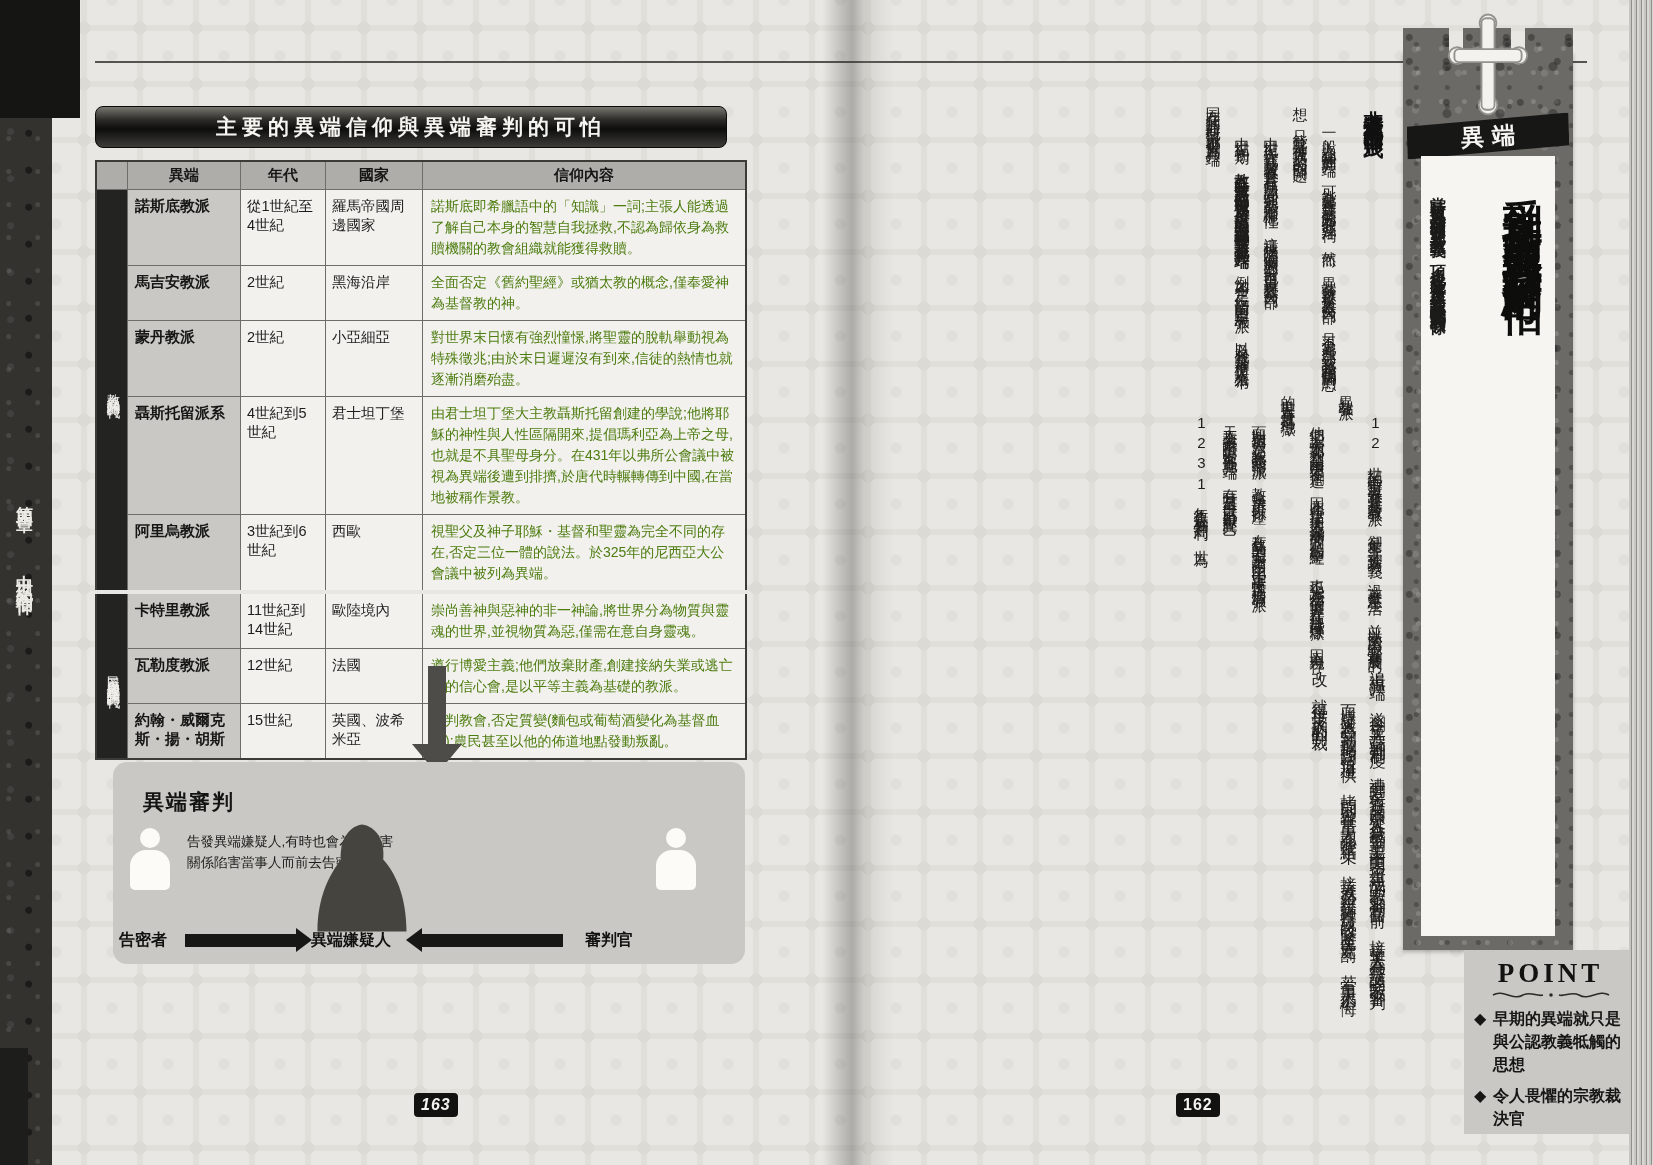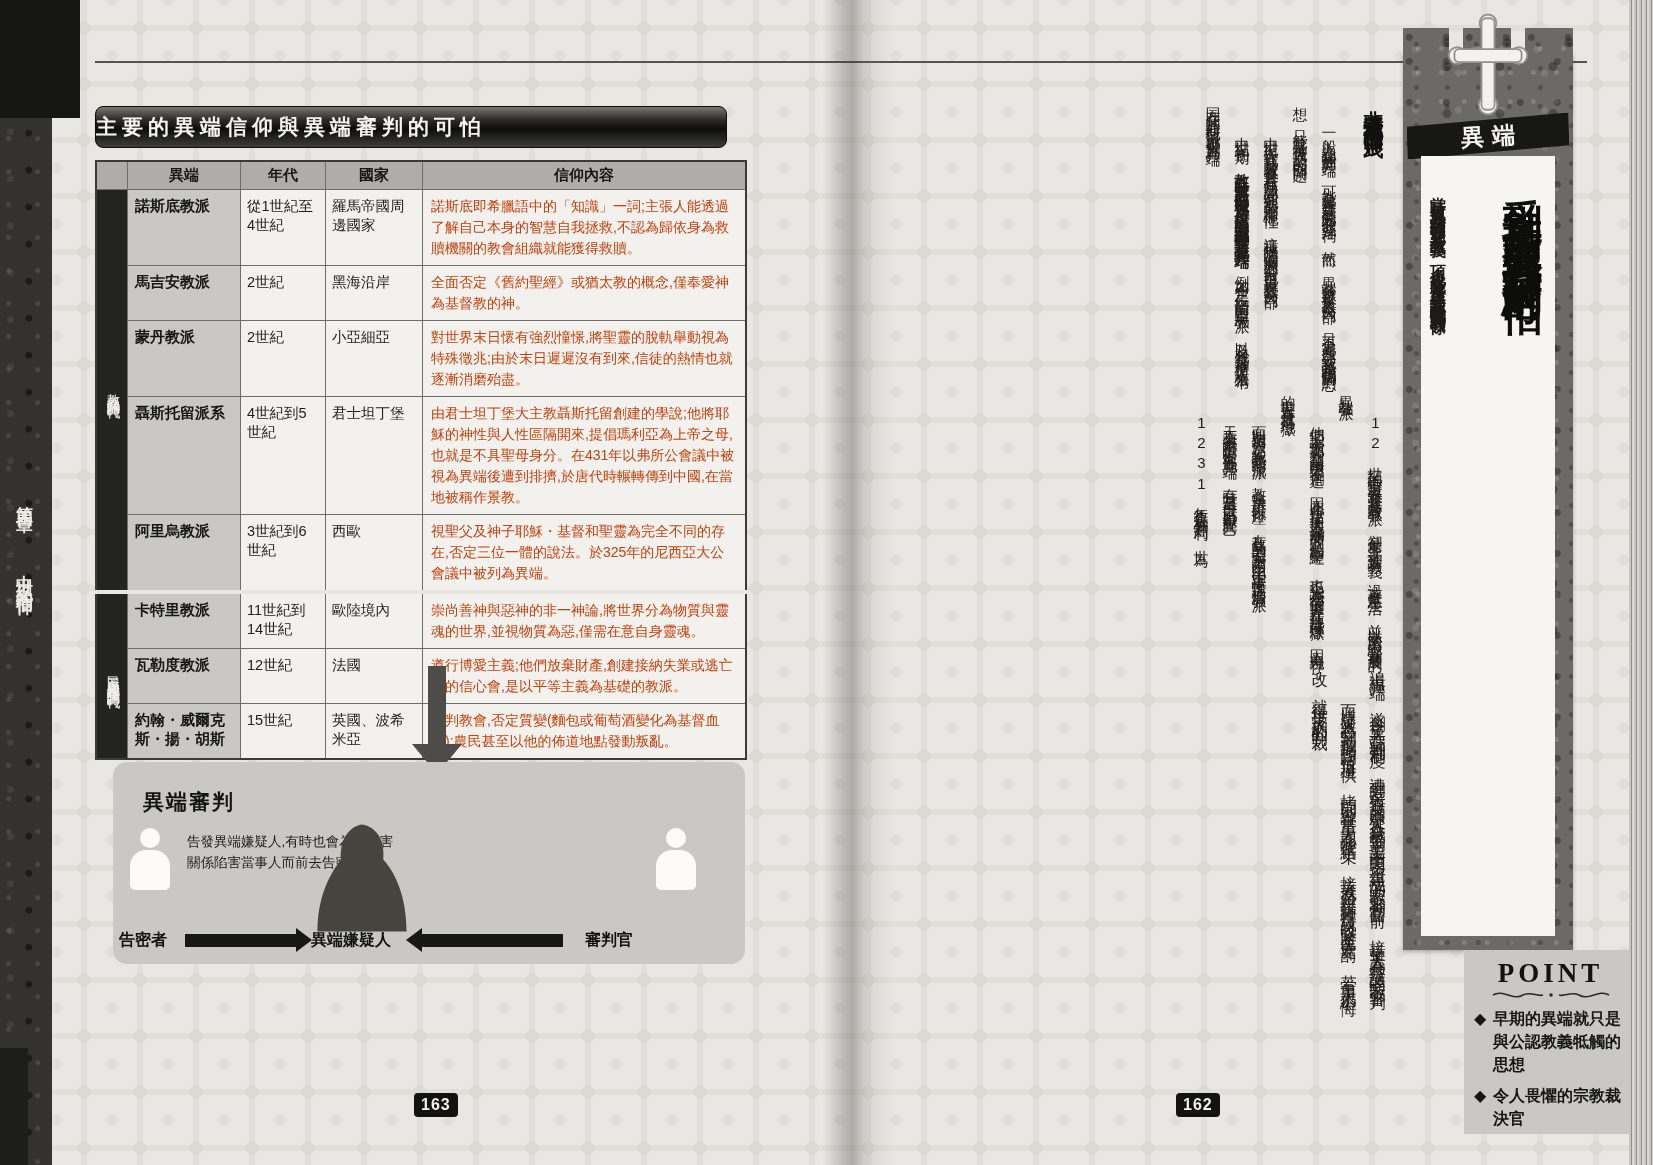--- a/index.html
+++ b/index.html
@@ -47,33 +47,33 @@
   .right-stack{position:absolute;right:0;top:0;width:24px;height:1165px;z-index:6;
     background:repeating-linear-gradient(90deg,#c7c6c2 0 2px,#908f8b 2px 3px,#d8d7d3 3px 5px);}
   .chapter{position:absolute;left:13px;top:492px;z-index:5;writing-mode:vertical-rl;text-orientation:upright;
     color:#eceae5;font-size:17px;letter-spacing:5px;font-weight:bold;}
   .chapter .book-title{margin-top:30px;}
   
   .tbl-titlebar{position:absolute;left:95px;top:106px;width:630px;height:40px;z-index:2;
     border-radius:8px;border:1px solid #0b0b09;
     background:linear-gradient(180deg,#77766f 0%,#2c2b28 32%,#0d0d0b 55%,#3d3c39 100%);
     color:#f5f4f0;font-size:21px;font-weight:bold;letter-spacing:5px;
-    display:flex;align-items:center;}
+    display:flex;align-items:center;justify-content:center;}
   table.heresy{position:absolute;left:95px;top:160px;width:630px;z-index:2;
     border-collapse:collapse;table-layout:fixed;background:#f2f1ee;
     border:2px solid #3c3b38;}
   table.heresy td,table.heresy th{border:1px solid #6e6d69;vertical-align:top;}
   th.col-group{width:26px;}
   th.col-name{width:108px;} th.col-era{width:80px;} th.col-country{width:92px;} th.col-belief{width:318px;}
   tr.head th{background:#aeada9;color:#171715;font-size:15px;font-weight:bold;padding:4px 2px;text-align:center;vertical-align:middle;}
   td.group{background:#232321;color:#f0efeb;writing-mode:vertical-rl;text-orientation:upright;
     font-size:13.5px;letter-spacing:2px;text-align:center;padding:8px 5px;}
   td.hname{background:#c9c8c4;font-weight:bold;font-size:15px;padding:7px 7px;color:#161614;}
   td.hera,td.hcountry{background:#f2f1ee;font-size:14.5px;padding:7px 6px;color:#1c1c1a;}
-  td.hbelief{background:#f2f1ee;font-size:14px;line-height:1.5;padding:6px 8px;color:#c2410c;}
+  td.hbelief{background:#f2f1ee;font-size:14px;line-height:1.5;padding:6px 8px;color:#4d7c0f;}
   tr.group2-first td{border-top:4px solid #e8e7e3;}
   
   .down-arrow{position:absolute;left:412px;top:666px;z-index:2;}
   .down-arrow .stem{width:18px;height:78px;background:#4d4c49;margin-left:16px;}
   .down-arrow .head{width:0;height:0;border-left:25px solid transparent;border-right:25px solid transparent;border-top:30px solid #4d4c49;}
   .diagram{position:absolute;left:113px;top:762px;width:632px;height:202px;z-index:2;
     background:#c9c8c4;border-radius:14px;}
   .diagram .dg-title{position:absolute;left:30px;top:26px;font-size:21px;font-weight:bold;color:#141412;letter-spacing:2px;}
   .diagram .dg-desc{position:absolute;left:128px;top:16px;width:410px;font-size:14px;line-height:1.55;color:#1c1c1a;}
   .person{position:absolute;width:46px;}
@@ -230,21 +230,21 @@
     </div>
 
     <div class="dg-label" style="left:6px;top:168px;">告密者</div>
     <div class="harrow pt-right" style="left:72px;top:172px;width:112px;"></div>
     <div class="dg-label" style="left:198px;top:168px;">異端嫌疑人</div>
     <div class="harrow pt-left" style="left:308px;top:172px;width:142px;"></div>
     <div class="dg-label" style="left:472px;top:168px;">審判官</div>
   </div>
 
 
-  <div class="page-badge" style="left:414px;top:1093px;">163</div>
+  <div class="page-badge" style="left:414px;top:1093px;font-style:italic;">163</div>
 
   <div id="band1" class="vband">
     <h3>非遵循正統不可的信仰形式</h3>
     <p>一般人認知裡的異端,可能會是崇拜惡魔的邪教或淫祠;然而,異端多數發生於教會內部,只不過是些與公認教義相牴觸的思想,只能算是神職人員的內部問題。</p>
     <p>中世紀與近代基督教教會具有無法認同其他宗教的排他性,這種狹隘的偏激的部分也曾出現在教會內部。</p>
     <p><span>中世紀初期,</span><b>教廷時常將內部神職人員所提出的知識或神學異議視為異端</b><span>,例如否定三位一體的阿里烏教派,以及視基督神格與人格為不同存在的聶斯托留派都被判為異端。</span></p>
   </div>
 
   <div id="band2" class="vband">
     <p>12世紀的卡特里教派雖是基督教教派,卻是奉非一神論為教義、過著禁慾生活,並以南法為中心蓬勃發展的異端教派。</p>

